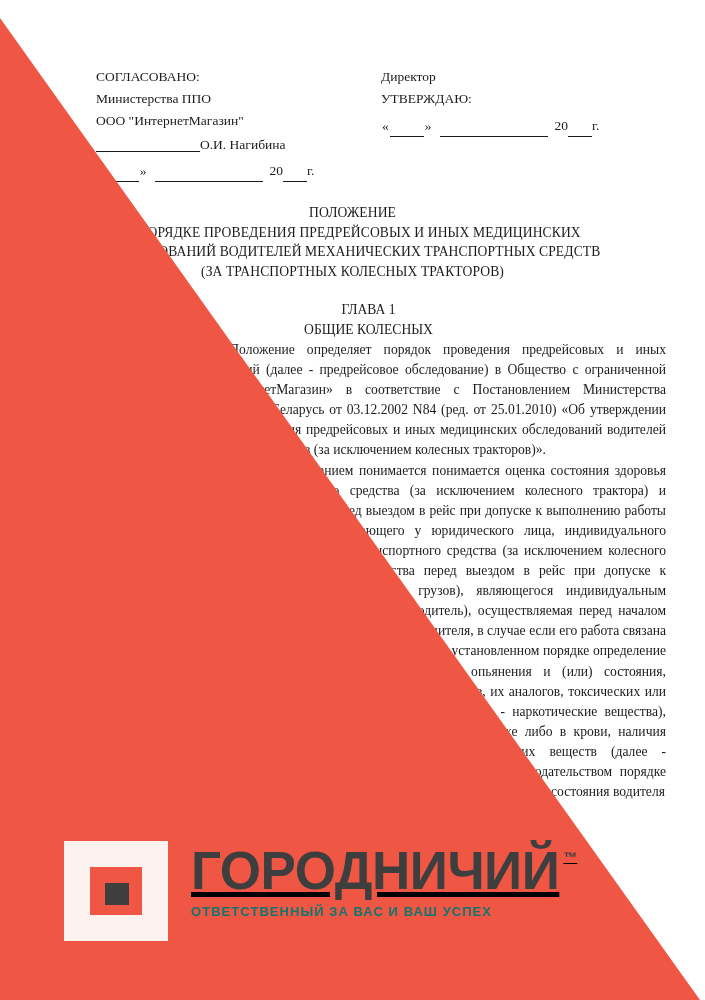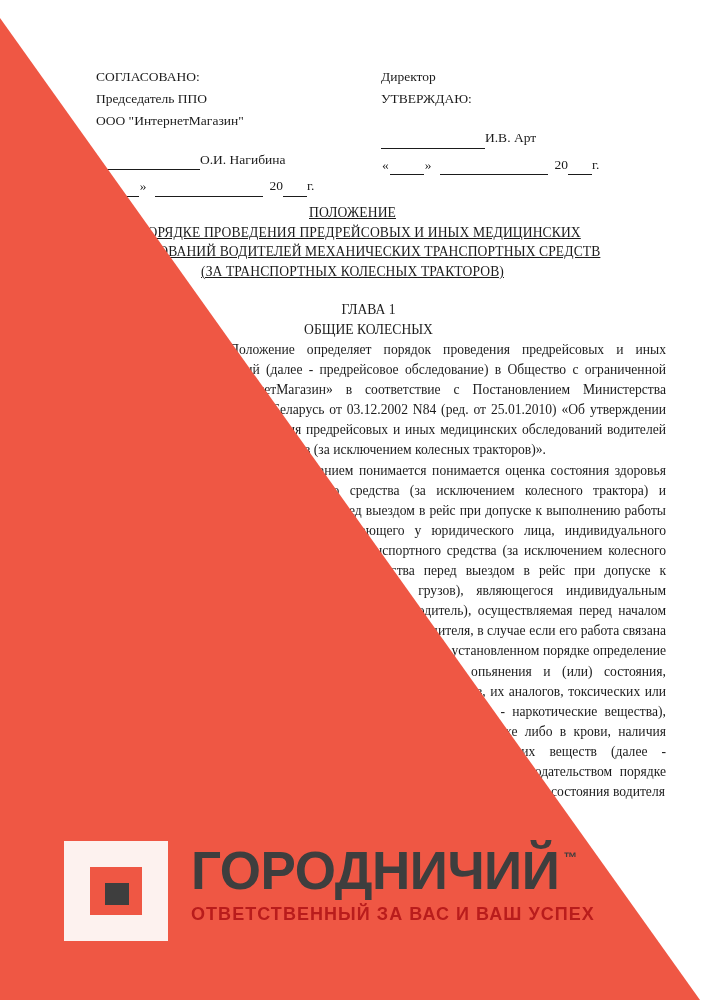--- a/index.html
+++ b/index.html
@@ -51,22 +51,22 @@
     width: 570px;
     display: flex;
     gap: 0;
     font-size: 13.5px;
     line-height: 1.62;
   }
   .approval-col { width: 50%; }
   .approval-col .ln { white-space: nowrap; }
   .sig-row {
     display: flex;
-    align-items: flex-end;
-    margin-top: 17px;
+    align-items: center;
+    margin-top: 2px;
     white-space: nowrap;
   }
   .rule {
     display: inline-block;
     border-bottom: 1.1px solid #1b1b1b;
     height: 14px;
   }
   .rule.w-sig  { width: 104px; }
   .rule.w-day  { width: 34px; }
   .rule.w-mon  { width: 108px; }
@@ -85,21 +85,21 @@
   .title-block {
     position: absolute;
     top: 203px;
     left: 0;
     width: 705px;
     text-align: center;
     font-size: 13.6px;
     line-height: 1.44;
     letter-spacing: .1px;
   }
-  .title-block .t-line { white-space: nowrap; text-decoration: underline; }
+  .title-block .t-line { white-space: nowrap; }
 
   
   .chapter-block {
     position: absolute;
     top: 300px;
     left: 0;
     width: 705px;
     text-align: center;
     font-size: 13.6px;
     line-height: 1.45;
@@ -135,59 +135,60 @@
   .logo-mark {
     width: 104px;
     height: 100px;
     position: relative;
     flex: 0 0 auto;
   }
   .logo-type { position: relative; padding-top: 4px; }
   .logo-word-row {
     display: flex;
     align-items: flex-start;
+    text-decoration: underline;
   }
   .logo-word {
     font-family: "Liberation Sans", "DejaVu Sans", sans-serif;
     font-weight: bold;
     font-size: 53px;
     line-height: 0.98;
     letter-spacing: -0.5px;
     color: #3e3e3e;
   }
   .logo-tm {
     font-family: "Liberation Sans", "DejaVu Sans", sans-serif;
     font-weight: bold;
     font-size: 14px;
     color: #3e3e3e;
     margin-left: 4px;
     margin-top: 4px;
   }
   .logo-tagline {
     font-family: "Liberation Sans", "DejaVu Sans", sans-serif;
     font-weight: bold;
-    font-size: 18px;
+    font-size: 13px;
     letter-spacing: 1.05px;
-    color: #b91c1c;
+    color: #0f766e;
     margin-top: 7px;
     white-space: nowrap;
   }
 </style>
 </head>
 <body>
 
 <div id="page">
 
   <div id="doc">
 
     <div class="approval-block">
 
       <div class="approval-col">
         <div class="ln">СОГЛАСОВАНО:</div>
-        <div class="ln">Председатель ППО</div>
+        <div class="ln">Министерства ППО</div>
         <div class="ln">ООО "ИнтернетМагазин"</div>
         <div class="sig-row">
           <span class="rule w-sig"></span>
           <span>О.И. Нагибина</span>
         </div>
         <div class="date-row">
           <span class="q">«</span>
           <span class="rule w-day"></span>
           <span class="q">»</span>
           <span class="gapx"></span>
@@ -195,24 +196,20 @@
           <span class="gapx"></span>
           <span>20</span>
           <span class="rule w-yr"></span>
           <span>г.</span>
         </div>
       </div>
 
       <div class="approval-col">
         <div class="ln">Директор</div>
         <div class="ln">УТВЕРЖДАЮ:</div>
-        <div class="sig-row">
-          <span class="rule w-sig"></span>
-          <span>И.В. Арт</span>
-        </div>
         <div class="date-row">
           <span class="q">«</span>
           <span class="rule w-day"></span>
           <span class="q">»</span>
           <span class="gapx"></span>
           <span class="rule w-mon"></span>
           <span class="gapx"></span>
           <span>20</span>
           <span class="rule w-yr"></span>
           <span>г.</span>

